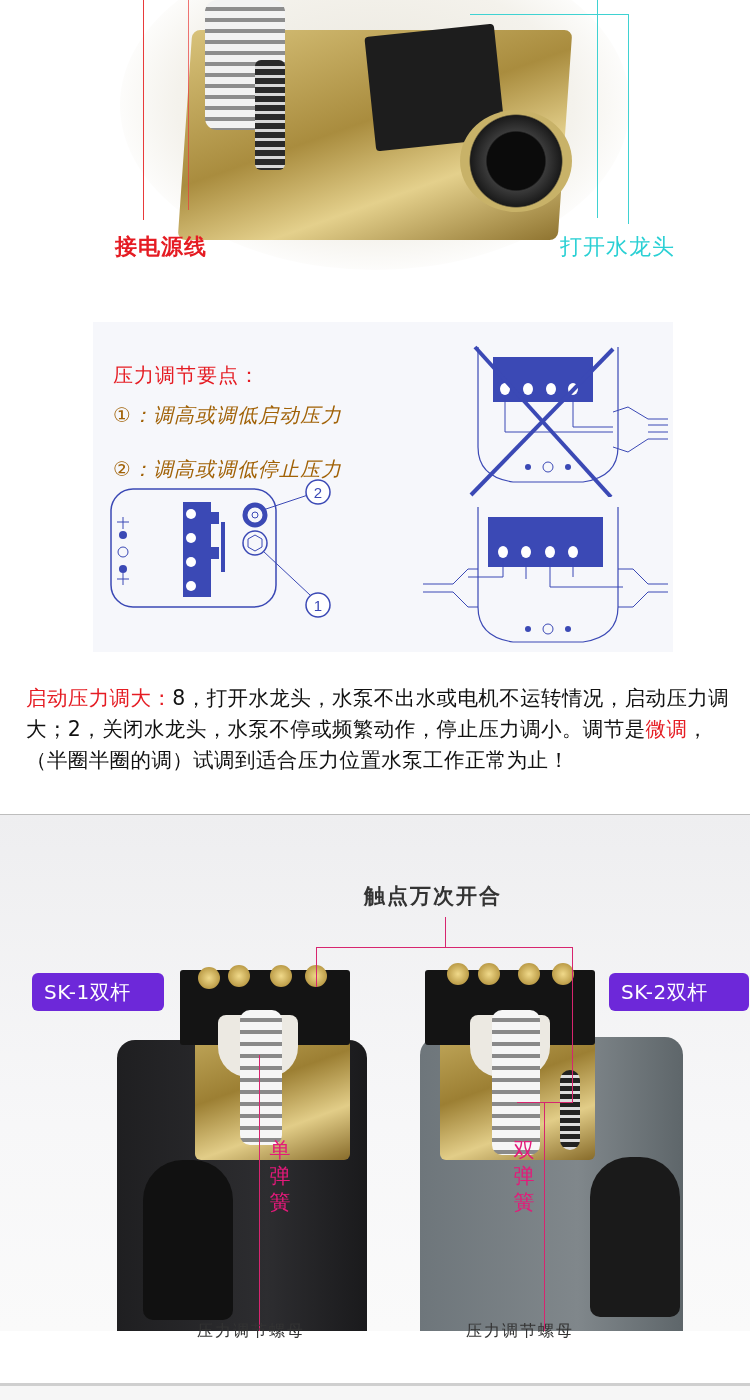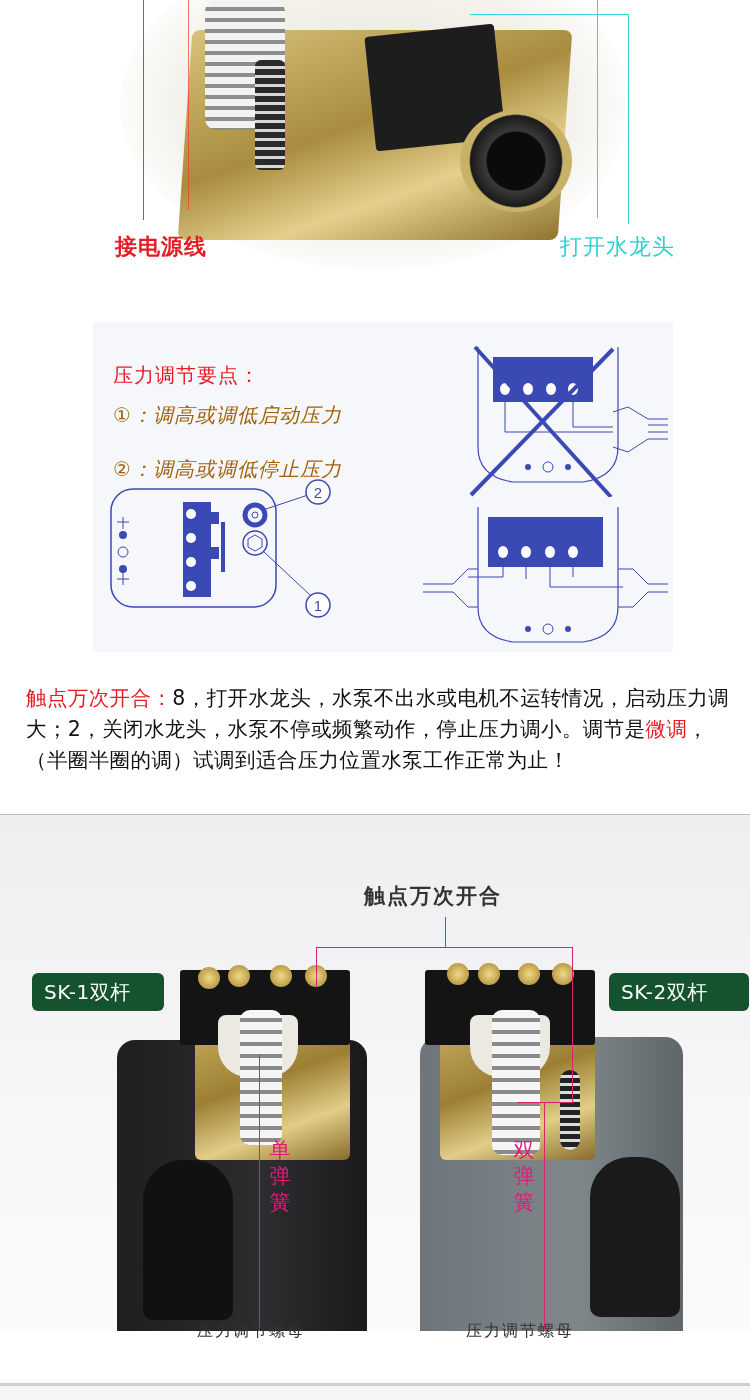--- a/index.html
+++ b/index.html
@@ -37,21 +37,21 @@
   
   .notes { position: absolute; left: 26px; top: 683px; width: 720px; font-size: 20.5px; line-height: 31px; color: #111; letter-spacing: 0.4px; }
   .notes .red { color: #e51c23; }
 
   
   .photo-bottom { position: absolute; left: 0; top: 814px; width: 750px; height: 570px; background: #f3f3f5;
       border-top: 1px solid #bdbdbd; overflow: hidden; }
   .photo-bottom .floor { position: absolute; left: 0; top: 0; width: 750px; height: 516px;
       background: linear-gradient(180deg, #eeeef0 0%, #f7f7f8 60%, #fafafa 100%); }
   .photo-bottom .caption-strip { position: absolute; left: 0; top: 516px; width: 750px; height: 54px; background: #ffffff; }
-  .tag { position: absolute; height: 38px; background: #14532d; color: #ffffff; font-size: 20px; line-height: 38px;
+  .tag { position: absolute; height: 38px; background: #6d28d9; color: #ffffff; font-size: 20px; line-height: 38px;
       padding: 0 12px; border-radius: 6px; letter-spacing: 0.5px; }
   .tag-sk1 { left: 32px; top: 158px; width: 132px; }
   .tag-sk2 { left: 609px; top: 158px; width: 140px; }
   .contacts-label { position: absolute; left: 364px; top: 67px; font-size: 21px; color: #333; letter-spacing: 2px; font-weight: bold; }
   .box { position: absolute; border-radius: 18px; }
   .box-black { left: 117px; top: 225px; width: 250px; height: 325px; background: linear-gradient(90deg, #1f1f21, #2d2d30 60%, #1a1a1c); }
   .box-grey { left: 420px; top: 222px; width: 263px; height: 322px; background: linear-gradient(90deg, #6e767b, #80878b 60%, #5e666a); }
   .box .cutout { position: absolute; left: 26px; top: 120px; width: 90px; height: 160px; border-radius: 40px 40px 10px 10px; background: #111; }
   .box-grey .cutout { left: 170px; background: #1a1a1a; }
   .mech { position: absolute; border-radius: 6px; background: linear-gradient(160deg, #d4bd70, #9c7f33 50%, #e2cd88 75%, #876b2a); }
@@ -160,21 +160,21 @@
       </g>
     <path d="M80 52 V70 H45 M103 52 V72 M127 52 V80 H200 M150 52 V70" fill="none" stroke="#3b49b5"></path>
     <path d="M0 77 H30 L45 62 L55 62 M0 85 H30 L45 100 L55 100 M195 62 L210 62 L225 77 H245 M195 100 L210 100 L225 85 H245" fill="none" stroke="#3b49b5"></path>
     <circle cx="105" cy="122" r="3" fill="#3b49b5"></circle>
       <circle cx="125" cy="122" r="5" fill="none" stroke="#3b49b5"></circle>
       <circle cx="145" cy="122" r="3" fill="#3b49b5"></circle>
   </svg>
 </div>
 
 <div class="notes">
-  <span class="red">触点万次开合：</span><span>8，打开水龙头，水泵不出水或电机不运转情况，启动压力调大；2，关闭水龙头，水泵不停或频繁动作，停止压力调小。调节是</span><span class="red">微调</span><span>，（半圈半圈的调）试调到适合压力位置水泵工作正常为止！</span>
+  <span class="red">启动压力调大：</span><span>8，打开水龙头，水泵不出水或电机不运转情况，启动压力调大；2，关闭水龙头，水泵不停或频繁动作，停止压力调小。调节是</span><span class="red">微调</span><span>，（半圈半圈的调）试调到适合压力位置水泵工作正常为止！</span>
 </div>
 
 <div class="photo-bottom">
   <div class="floor"></div>
 
   <div class="box box-black">
       <div class="cutout"></div>
     </div>
   <div class="box box-grey">
       <div class="cutout"></div>

